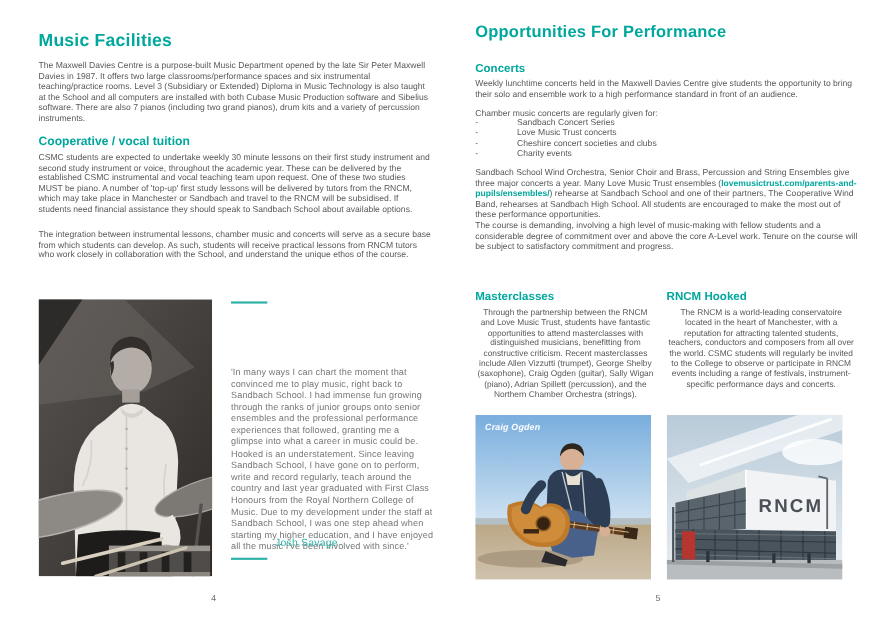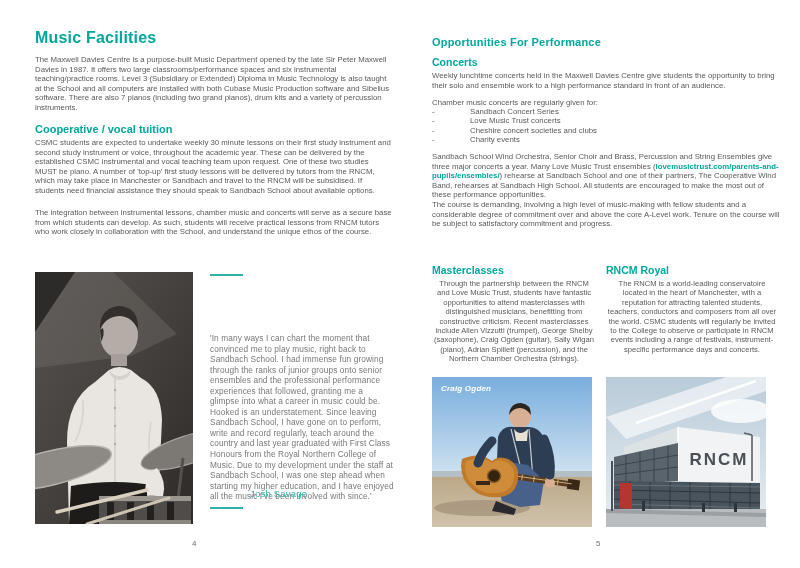--- a/index.html
+++ b/index.html
@@ -103,21 +103,21 @@
 
   <div class="abs quote-author" style="left:210px;top:488px;">Josh Savage</div>
 
   <div class="abs rule" style="left:210px;top:507px;"></div>
 
   <div class="abs page-num" style="left:192px;top:539px;">4</div>
 </div>
 
 <div>
 
-  <div class="abs page-title" style="left:432px;top:36px;font-size:11px;">Opportunities For Performance</div>
+  <div class="abs page-title" style="left:432px;top:21px;font-size:15px;">Opportunities For Performance</div>
 
   <div class="abs sub-title" style="left:432px;top:56px;font-size:10.5px;">Concerts</div>
 
   <div class="abs body-text" style="left:432px;top:71px;width:352px;">Weekly lunchtime concerts held in the Maxwell Davies Centre give students the opportunity to bring their solo and ensemble work to a high performance standard in front of an audience.</div>
 
   <div class="abs body-text" style="left:432px;top:98px;width:352px;">Chamber music concerts are regularly given for:</div>
 
   <div class="abs" style="left:432px;top:107px;width:352px;">
     <div class="list-row">
       <span class="list-dash">-</span>
@@ -137,21 +137,21 @@
     </div>
   </div>
 
   <div class="abs body-text" style="left:432px;top:152px;width:352px;"><span>Sandbach School Wind Orchestra, Senior Choir and Brass, Percussion and String Ensembles give three major concerts a year. Many Love Music Trust ensembles (</span><a class="link" href="#">lovemusictrust.com/parents-and-pupils/ensembles/</a><span>) rehearse at Sandbach School and one of their partners, The Cooperative Wind Band, rehearses at Sandbach High School. All students are encouraged to make the most out of these performance opportunities.</span></div>
 
   <div class="abs body-text" style="left:432px;top:200px;width:350px;">The course is demanding, involving a high level of music-making with fellow students and a considerable degree of commitment over and above the core A-Level work. Tenure on the course will be subject to satisfactory commitment and progress.</div>
 
   <div class="abs sub-title" style="left:432px;top:264px;font-size:10.5px;">Masterclasses</div>
   <div class="abs col-text" style="left:432px;top:279px;width:164px;">Through the partnership between the RNCM and Love Music Trust, students have fantastic opportunities to attend masterclasses with distinguished musicians, benefitting from constructive criticism. Recent masterclasses include Allen Vizzutti (trumpet), George Shelby (saxophone), Craig Ogden (guitar), Sally Wigan (piano), Adrian Spillett (percussion), and the Northern Chamber Orchestra (strings).</div>
 
-  <div class="abs sub-title" style="left:606px;top:264px;font-size:10.5px;">RNCM Royal</div>
+  <div class="abs sub-title" style="left:606px;top:264px;font-size:10.5px;">RNCM Hooked</div>
   <div class="abs col-text" style="left:606px;top:279px;width:172px;">The RNCM is a world-leading conservatoire located in the heart of Manchester, with a reputation for attracting talented students, teachers, conductors and composers from all over the world. CSMC students will regularly be invited to the College to observe or participate in RNCM events including a range of festivals, instrument-specific performance days and concerts.</div>
 
   <div class="abs photo-frame" style="left:432px;top:377px;width:160px;height:150px;font-style:italic;">
     <svg width="160" height="150" viewBox="0 0 160 150">
       <defs>
         <linearGradient id="sky1" x1="0" y1="0" x2="0" y2="1">
           <stop offset="0" stop-color="#79aede"></stop>
           <stop offset="1" stop-color="#cfe2f1"></stop>
         </linearGradient>
         <linearGradient id="sand1" x1="0" y1="0" x2="0" y2="1">

